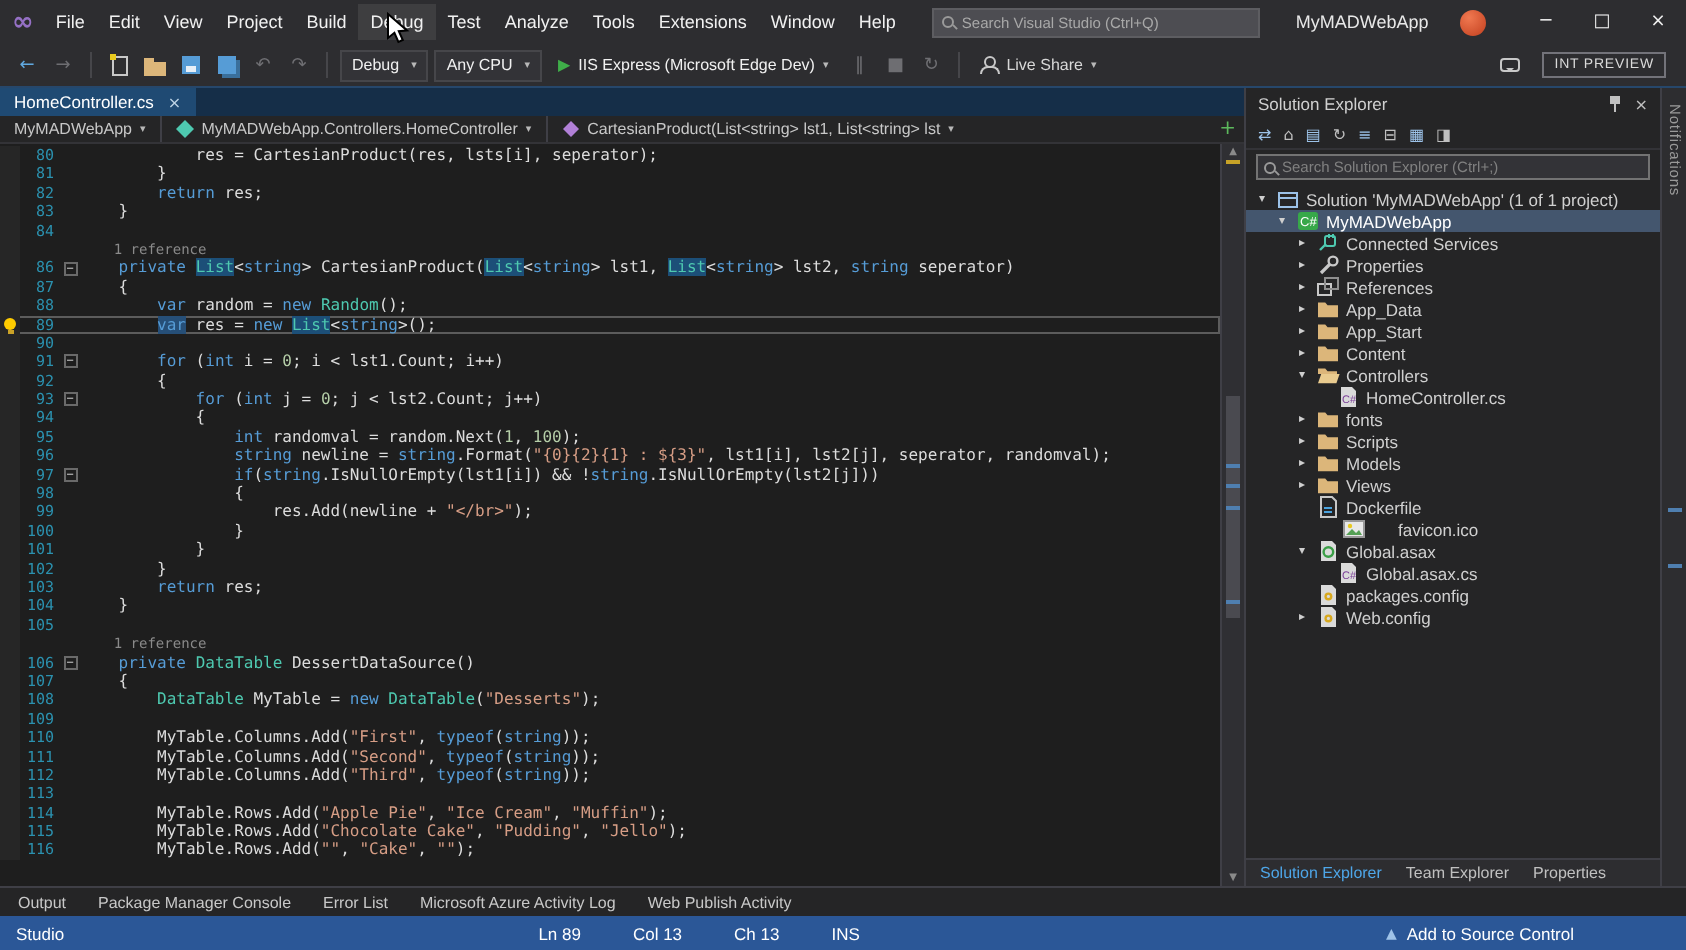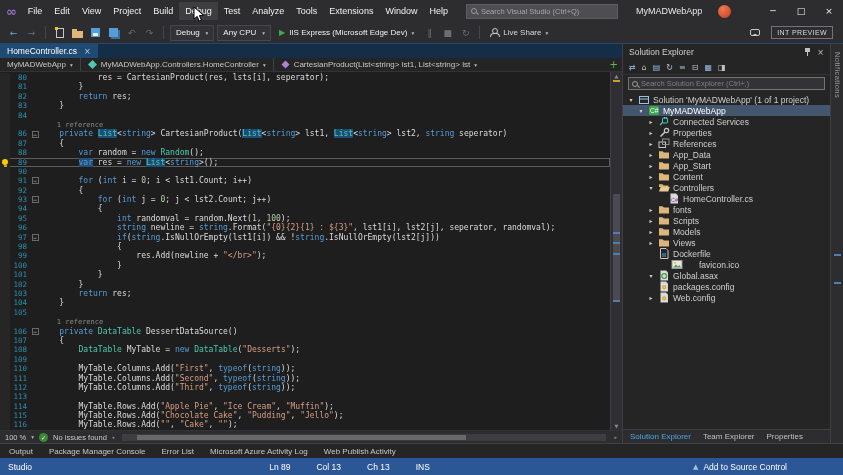--- a/index.html
+++ b/index.html
@@ -7,21 +7,21 @@
   .app{position:relative;width:843px;height:475px;background:#1e1e1e;overflow:hidden;
        font-family:"Liberation Sans","DejaVu Sans",sans-serif;font-size:9px;color:#d4d4d4;cursor:default}
   .glyph{font-family:"DejaVu Sans",sans-serif}
 
   
   .titlebar{height:22px;background:#2d2d30;display:flex;align-items:center;padding-left:6px}
   .vs-logo{color:#9570c5;font-size:13px;font-weight:bold;margin-right:5px;font-family:"DejaVu Sans",sans-serif}
   .menubar{display:flex;align-items:center}
   .menu-item{padding:4px 6px;color:#f1f1f1;font-size:9px}
   .menu-item.active{background:#3e3e40}
-  .vs-search{margin-left:12px;width:152px;height:15px;background:#4d4d52;border:1px solid #5d5d61;
+  .vs-search{margin-left:12px;width:164px;height:15px;background:#4d4d52;border:1px solid #5d5d61;
              display:flex;align-items:center;gap:4px;padding:0 4px;color:#a8a8a8;font-size:7.5px;white-space:nowrap;overflow:hidden}
   .ic-mag{width:6px;height:6px;border:1px solid #9a9a9a;border-radius:50%;position:relative;flex:none}
   .ic-mag::after{content:"";position:absolute;left:4px;top:4px;width:3px;height:1px;background:#9a9a9a;transform:rotate(45deg)}
   .win-title{margin-left:18px;color:#e8e8e8}
   .avatar{width:13px;height:13px;border-radius:50%;margin-left:16px;flex:none;
           background:radial-gradient(circle at 35% 30%,#f07850,#c2401f)}
   .winbtns{margin-left:auto;display:flex;height:22px}
   .winbtn{width:28px;display:flex;align-items:center;justify-content:center;color:#f1f1f1;font-size:9px}
 
   
@@ -284,31 +284,20 @@
           <div class="vthumb"></div>
           <div class="vmark mod" style="top:8px"></div>
           <div class="vmark" style="top:160px"></div>
           <div class="vmark" style="top:170px"></div>
           <div class="vmark" style="top:181px"></div>
           <div class="vmark" style="top:228px"></div>
           <span class="vs-arrow glyph" style="bottom:1px">▼</span>
         </div>
       </div>
 
-      <div class="editor-status">
-        <span>100 %</span>
-        <span class="caret">▾</span>
-        <span class="ok-badge glyph">✓</span>
-        <span>No issues found</span>
-        <span class="hs-arrow glyph">◂</span>
-        <div class="hscroll">
-          <div class="hthumb"></div>
-        </div>
-        <span class="hs-arrow glyph">▸</span>
-      </div>
     </div>
 
     <div class="se-col">
       <div class="se">
         <div class="se-title">
           <span>Solution Explorer</span>
           <span class="se-title-icons">
             <span class="ic-pin"></span>
             <span class="glyph" style="font-size:8px">×</span>
           </span>
@@ -486,20 +475,30 @@
             <div class="tree-row" style="padding-left: 24px;">
               <span class="tree-arrow">▾</span>
               <span class="tree-icon">
                 <svg width="12" height="11">
                   <path d="M2.5 0.5 H8 L10 2.5 V10.5 H2.5 Z" fill="#dadada"></path>
                   <circle cx="6.2" cy="6" r="2.4" fill="none" stroke="#3a9e46" stroke-width="1.2"></circle>
                 </svg>
               </span>
               <span class="tree-label">Global.asax</span>
             </div>
+            <div class="tree-row" style="padding-left: 34px;">
+              <span class="tree-arrow"></span>
+              <span class="tree-icon">
+                <svg width="12" height="11">
+                  <path d="M2.5 0.5 H8 L10 2.5 V10.5 H2.5 Z" fill="#dadada"></path>
+                  <text x="3" y="8.6" font-size="5.5" font-family="sans-serif" fill="#7b3f98">C#</text>
+                </svg>
+              </span>
+              <span class="tree-label">Global.asax.cs</span>
+            </div>
             <div class="tree-row" style="padding-left: 24px;">
               <span class="tree-arrow"></span>
               <span class="tree-icon">
                 <svg width="12" height="11">
                   <path d="M2.5 0.5 H8 L10 2.5 V10.5 H2.5 Z" fill="#dadada"></path>
                   <circle cx="6.2" cy="6.2" r="2" fill="#d8a81e"></circle>
                   <circle cx="6.2" cy="6.2" r="0.8" fill="#dadada"></circle>
                 </svg>
               </span>
               <span class="tree-label">packages.config</span>

